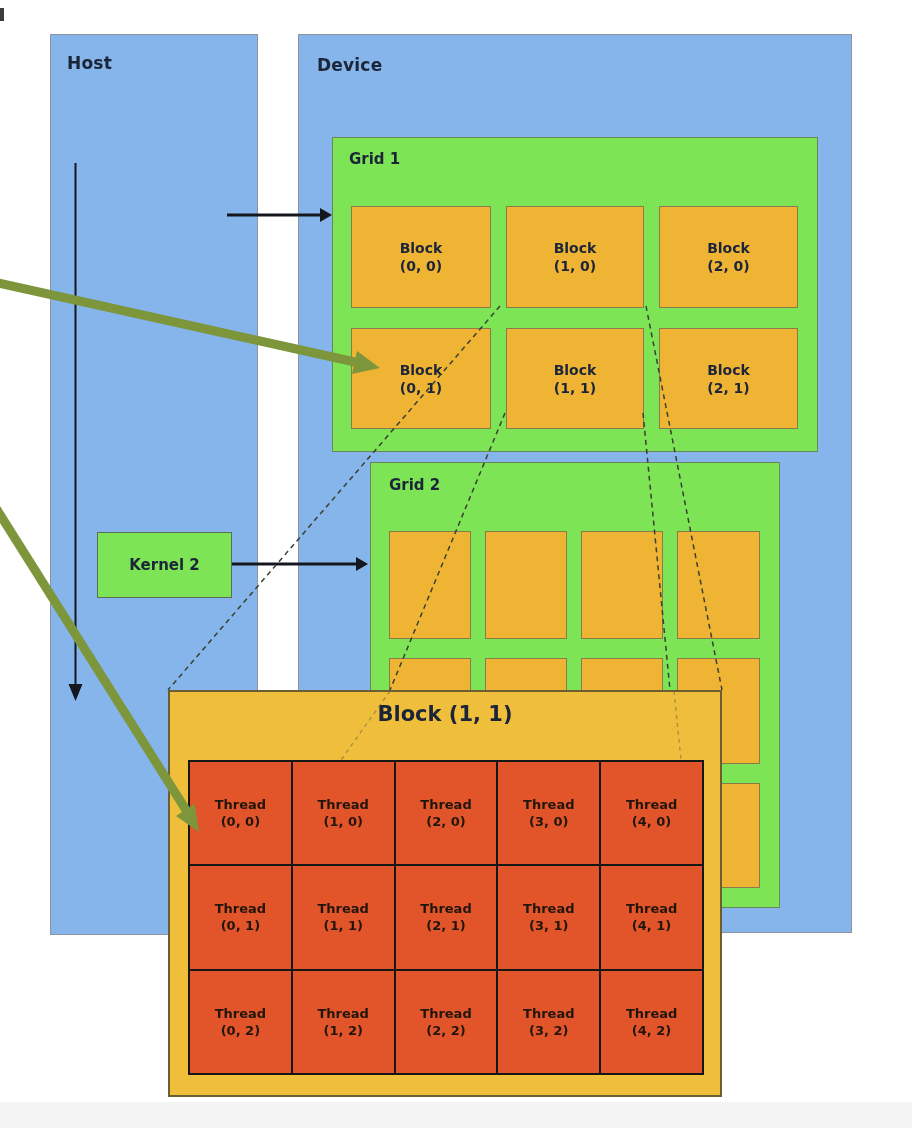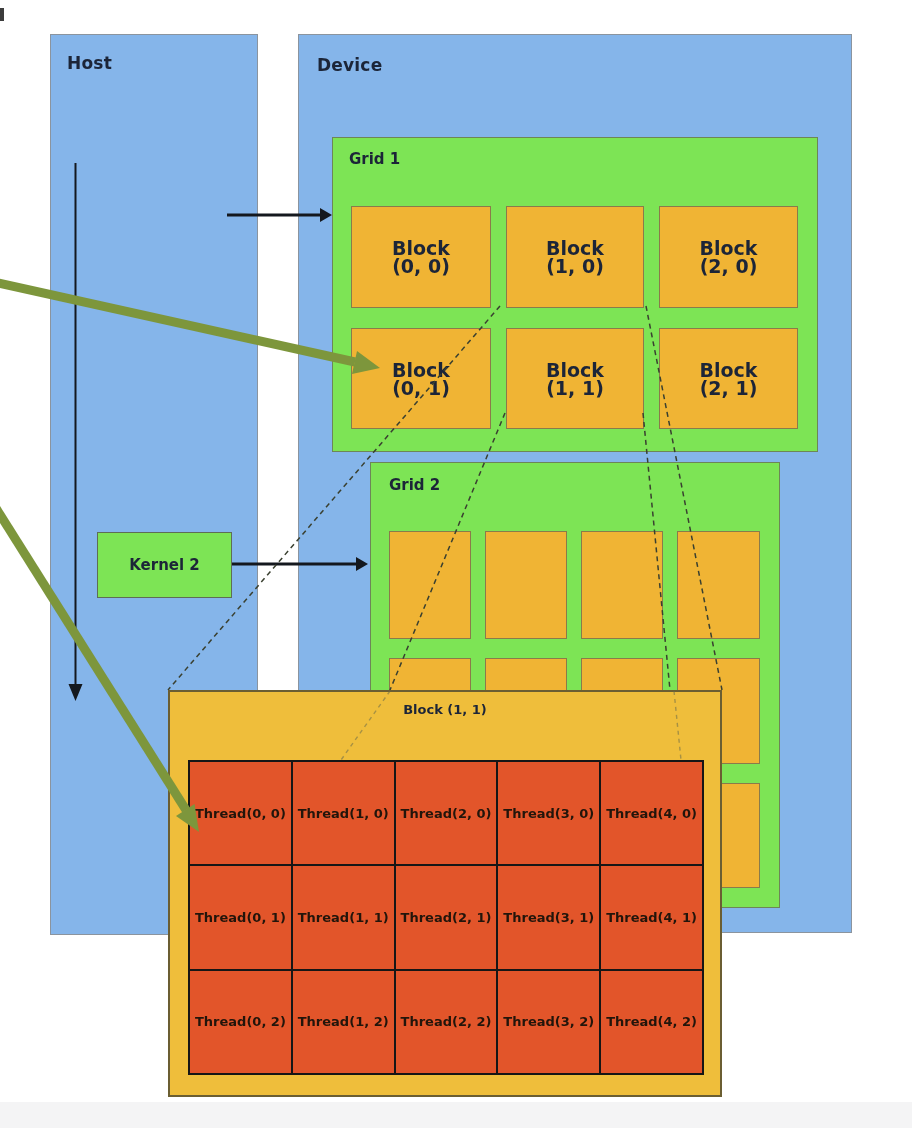--- a/index.html
+++ b/index.html
@@ -27,41 +27,41 @@
   #grid1{left:332px; top:117px; width:486px; height:315px;margin-top:20px;}
   #grid2{left:370px; top:462px; width:410px; height:446px;}
   .grid-label{position:absolute; left:16px; top:12px; font-size:15px; font-weight:700;}
   #grid2 .grid-label{left:18px; top:13px;}
   
   #grid1-blocks{position:absolute; left:18px; top:68px; display:grid;
     grid-template-columns:140px 138px 139px; grid-template-rows:102px 101px;
     column-gap:15px; row-gap:20px;}
   .block{background:var(--block_orange); border:1px solid #8A7B4A; box-sizing:border-box;
     display:flex; flex-direction:column; align-items:center; justify-content:center;
-    font-size:19px; font-weight:700; line-height:18px; text-align:center;}
+    font-size:14px; font-weight:700; line-height:18px; text-align:center;}
   
   #grid2-cells{position:absolute; left:18px; top:68px; display:grid;
     grid-template-columns:82px 82px 82px 83px; grid-template-rows:108px 106px 105px;
     column-gap:14px; row-gap:19px;}
   .g2cell{background:var(--block_orange); border:1px solid #8A7B4A; box-sizing:border-box;}
   
   .kernel{position:absolute; background:var(--grid_green); border:1.5px solid #5E6E55; box-sizing:border-box;
     display:flex; align-items:center; justify-content:center; font-size:15px; font-weight:700; z-index:5;}
   #kernel1{left:102px; top:183px; width:125px; height:64px;}
   #kernel2{left:97px; top:532px; width:135px; height:66px;}
   
   #big-block{position:absolute; left:168px; top:690px; width:554px; height:407px;
     background:var(--big_block_amber); border:2px solid #6B5E32; box-sizing:border-box; z-index:20;}
   #big-block-title{position:absolute; left:0; top:10px; width:100%; text-align:center;
-    font-size:13px; font-weight:700;}
+    font-size:21px; font-weight:700;}
   #thread-grid{position:absolute; left:18px; top:68px; width:516px; height:315px;
     background:#161616; border:2px solid #161616; box-sizing:border-box;
     display:grid; grid-template-columns:repeat(5,1fr); grid-template-rows:repeat(3,1fr); gap:2px;}
   .thread-cell{background:var(--thread_red);
-    display:flex; align-items:center; justify-content:center;
+    display:flex; flex-direction:column; align-items:center; justify-content:center;
     font-size:13px; font-weight:700; line-height:17px; text-align:center; color:#22150B;}
   
   svg.layer{position:absolute; left:0; top:0; pointer-events:none;}
   #connector-layer{z-index:15;}
   #faint-layer{z-index:21;}
   #olive-layer{z-index:30;}
   .black-line{stroke:var(--arrow_black);}
   .black-fill{fill:var(--arrow_black);}
   .dashed{stroke:var(--dashed_line); stroke-width:1.5; stroke-dasharray:5 4; fill:none;}
   .faint-dashed{stroke:#6B6B4A; stroke-opacity:0.55; stroke-width:1.4; stroke-dasharray:4 4; fill:none;}

